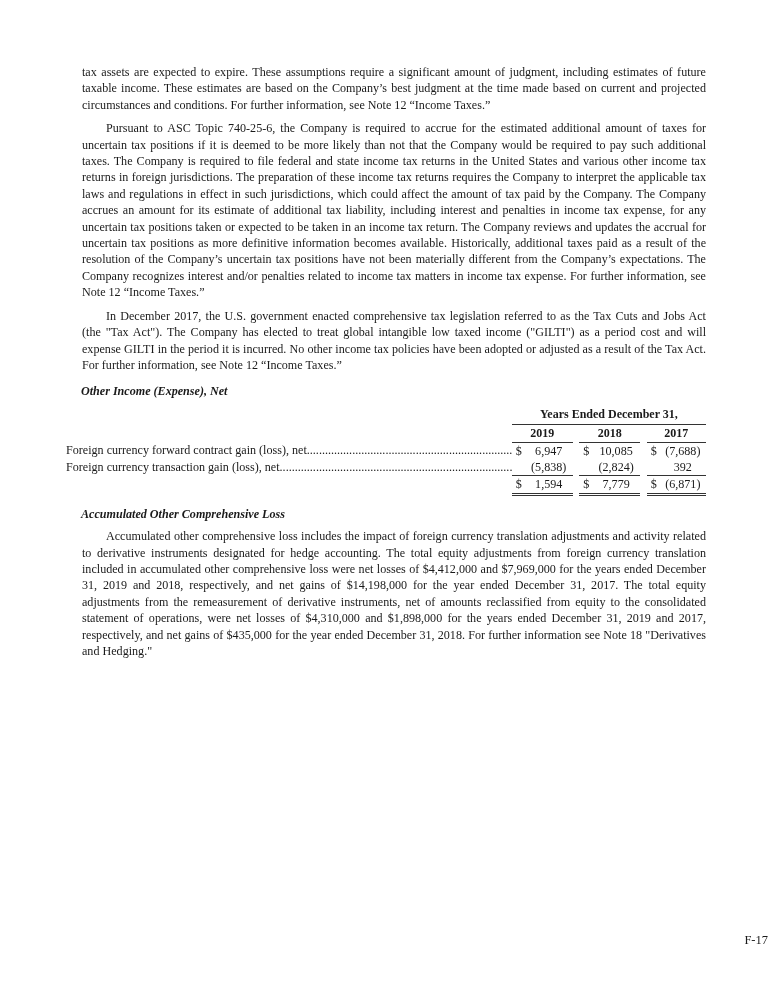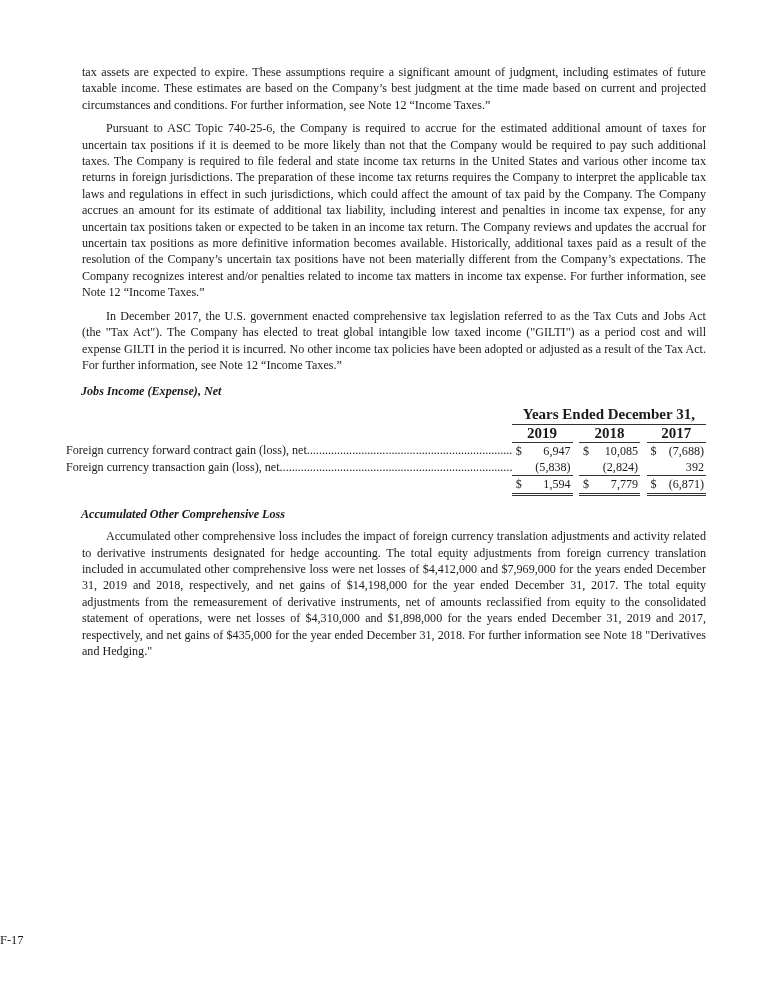--- a/index.html
+++ b/index.html
@@ -4,40 +4,40 @@
 <style>
   html, body { margin: 0; padding: 0; background: #ffffff; }
   body { width: 768px; height: 1000px; position: relative; overflow: hidden;
          font-family: "Liberation Serif", serif; color: #1a1a1a; }
   .page { position: absolute; left: 66px; top: 64px; width: 640px; font-size: 12.1px; line-height: 16.4px; }
   p { margin: 0 0 7px 16px; text-align: justify; }
   p.indent { text-indent: 24px; }
   .heading { font-style: italic; font-weight: bold; margin: 10px 0 6px 15px; }
   table.fin { border-collapse: collapse; width: 640px; margin-top: 6px; font-size: 12.1px; }
   table.fin td { padding: 0; height: 16px; white-space: nowrap; }
-  .hdr { font-weight: bold; font-size: 15px; text-align: center; }
+  .hdr { font-weight: bold; font-size: 12px; text-align: center; }
   .hdr-top { border-bottom: 1.6px solid #333; padding-bottom: 2px !important; }
   .yr { border-bottom: 1.6px solid #333; }
   .label-cell { overflow: hidden; max-width: 445px; }
   .label-cell span.dots::after { content: "........................................................................................................................................................................................"; }
   .cur { width: 12px; text-align: left; padding-left: 4px !important; }
-  .num { text-align: right; padding-right: 2px !important; }
+  .num { text-align: center; padding-right: 2px !important; }
   .tot td.b { border-top: 1px solid #333; border-bottom: 3px double #333; }
-  .footer { position: absolute; top: 933px; left: 0; width: 768px; text-align: left; font-size: 12.5px; }
+  .footer { position: absolute; top: 933px; left: 0; width: 768px; text-align: right; font-size: 12.5px; }
   .gap { width: 6px; }
 </style>
 </head>
 <body>
 
 <div class="page">
   <p>tax assets are expected to expire. These assumptions require a significant amount of judgment, including estimates of future taxable income. These estimates are based on the Company’s best judgment at the time made based on current and projected circumstances and conditions. For further information, see Note 12 “Income Taxes.”</p>
   <p class="indent">Pursuant to ASC Topic 740-25-6, the Company is required to accrue for the estimated additional amount of taxes for uncertain tax positions if it is deemed to be more likely than not that the Company would be required to pay such additional taxes. The Company is required to file federal and state income tax returns in the United States and various other income tax returns in foreign jurisdictions. The preparation of these income tax returns requires the Company to interpret the applicable tax laws and regulations in effect in such jurisdictions, which could affect the amount of tax paid by the Company. The Company accrues an amount for its estimate of additional tax liability, including interest and penalties in income tax expense, for any uncertain tax positions taken or expected to be taken in an income tax return. The Company reviews and updates the accrual for uncertain tax positions as more definitive information becomes available. Historically, additional taxes paid as a result of the resolution of the Company’s uncertain tax positions have not been materially different from the Company’s expectations. The Company recognizes interest and/or penalties related to income tax matters in income tax expense.  For further information, see Note 12 “Income Taxes.”</p>
   <p class="indent">In December 2017, the U.S. government enacted comprehensive tax legislation referred to as the Tax Cuts and Jobs Act (the "Tax Act"). The Company has elected to treat global intangible low taxed income ("GILTI") as a period cost and will expense GILTI in the period it is incurred. No other income tax policies have been adopted or adjusted as a result of the Tax Act.  For further information, see Note 12 “Income Taxes.”</p>
 
-  <div class="heading">Jobs Income (Expense), Net</div>
+  <div class="heading">Other Income (Expense), Net</div>
 
   <table class="fin">
     <colgroup>
       <col style="width:446px">
         <col style="width:12px">
         <col style="width:48px">
         <col class="gap" style="width:8px">
       <col style="width:12px">
         <col style="width:48px">
         <col style="width:8px">

